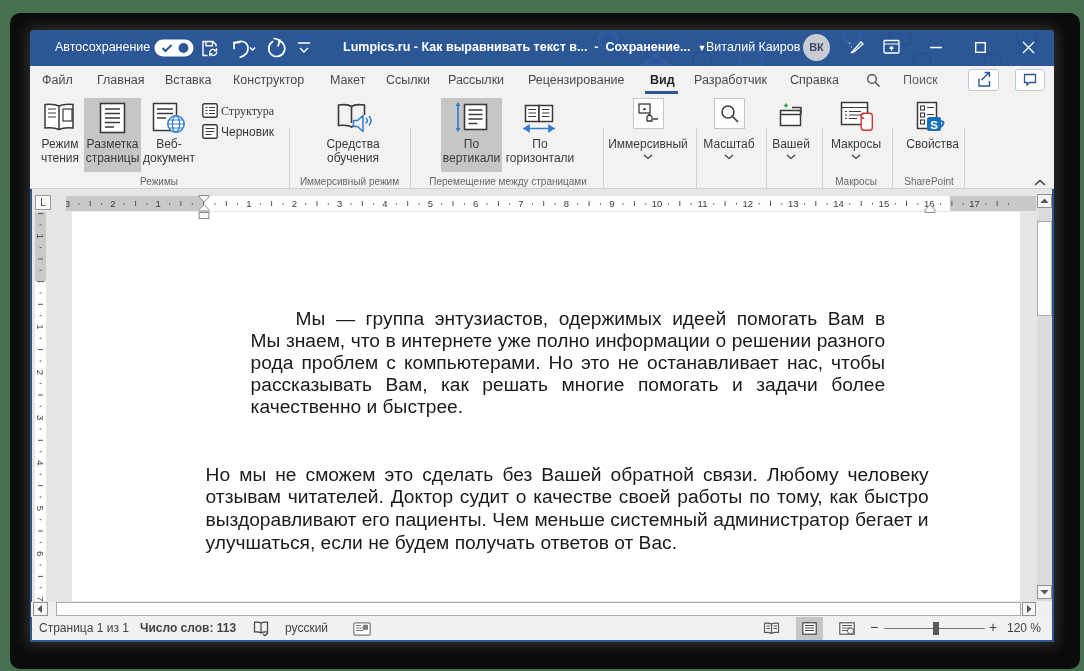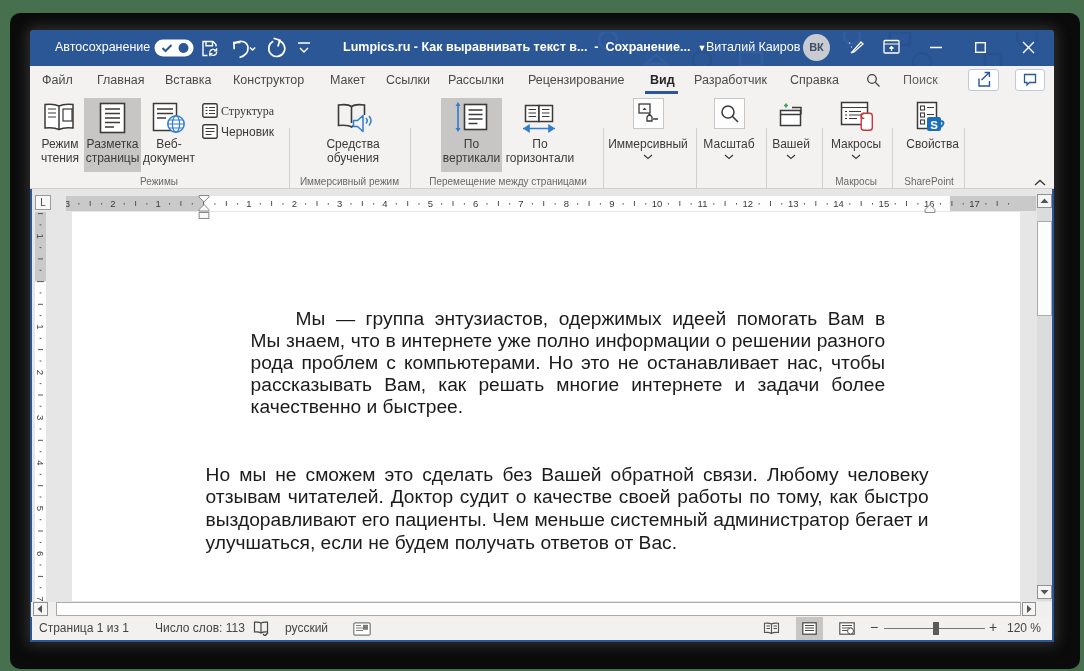--- a/index.html
+++ b/index.html
@@ -388,21 +388,21 @@
       <path d="M8 9.5 l4.9 5 v1.5 h-9.8 v-1.5 z" fill="#f8f8f8" stroke="#8a8a8a" stroke-width="1"></path>
       <rect x="3.1" y="17.5" width="9.8" height="6" fill="#f8f8f8" stroke="#8a8a8a" stroke-width="1"></rect>
     </svg>
     <svg class="abs" style="left:891px;top:15px;" width="16" height="9" viewBox="0 0 16 9">
       <path d="M8 0.5 l4.9 5 v3 h-9.8 v-3 z" fill="#f8f8f8" stroke="#8a8a8a" stroke-width="1"></path>
     </svg>
     <div id="p1" class="doctxt" style="left:219.6px;top:119.4px;width:634.5px;">
       <div class="jl" style="text-indent:45px;">Мы — группа энтузиастов, одержимых идеей помогать Вам в</div>
       <div class="jl">Мы знаем, что в интернете уже полно информации о решении разного</div>
       <div class="jl">рода проблем с компьютерами. Но это не останавливает нас, чтобы</div>
-      <div class="jl">рассказывать Вам, как решать многие интернете и задачи более</div>
+      <div class="jl">рассказывать Вам, как решать многие помогать и задачи более</div>
       <div class="jl" style="text-align-last:left;">качественно и быстрее.</div>
     </div>
     <div id="p2" class="doctxt p2" style="left:174.6px;top:274.8px;width:723px;">
       <div class="jl">Но мы не сможем это сделать без Вашей обратной связи. Любому человеку</div>
       <div class="jl">отзывам читателей. Доктор судит о качестве своей работы по тому, как быстро</div>
       <div class="jl">выздоравливают его пациенты. Чем меньше системный администратор бегает и</div>
       <div class="jl" style="text-align-last:left;">улучшаться, если не будем получать ответов от Вас.</div>
     </div>
     <div class="abs" style="left:1006px;top:10px;width:15px;height:402px;background:#dcdcdc;"></div>
     <div class="sbtn" style="left:1006px;top:5px;width:15px;height:14px;">
@@ -425,21 +425,21 @@
     <div class="abs" style="left:25px;top:413px;width:965px;height:14px;background:#fdfdfd;border:1px solid #ababab;"></div>
     <div class="sbtn" style="left:991px;top:413px;width:14px;height:14px;">
         <svg width="12" height="12" viewBox="0 0 12 12">
           <path d="M8.5 6 l-4.5 -4 v8 z" fill="#555"></path>
         </svg>
       </div>
   </div>
   <div id="statusbar">
     <div class="abs" style="left:0;top:0;width:1px;height:23px;background:#2b5797;"></div>
     <div class="sbt" style="left:8px;">Страница 1 из 1</div>
-    <div class="sbt" style="left:124px;">Число слов: 113</div>
+    <div class="sbt" style="left:109px;font-weight:bold;">Число слов: 113</div>
     <svg class="abs" style="left:222px;top:4px;" width="16" height="15" viewBox="0 0 16 15">
       <path d="M8 2 Q6 0.8 1.5 1.2 V11 q4.5 -0.4 6.5 1 q2 -1.4 6.5 -1 V1.2 Q10 0.8 8 2 z M8 2 v10" fill="none" stroke="#444" stroke-width="1.2"></path>
       <path d="M10 13 l2 2 3 -3.5" stroke="#444" stroke-width="1.3" fill="none"></path>
     </svg>
     <div class="sbt" style="left:254px;">русский</div>
     <svg class="abs" style="left:322px;top:5px;" width="18" height="14" viewBox="0 0 18 14">
       <rect x="0.8" y="0.8" width="16.4" height="12.4" rx="1.5" fill="#fff" stroke="#7a7a7a" stroke-width="1.2"></rect>
       <path d="M3 3.5 h5 M3 6 h9 M3 8.5 h7" stroke="#7a7a7a" stroke-width="1"></path>
       <rect x="10" y="2.8" width="5" height="5" fill="#7a7a7a"></rect>
     </svg>

